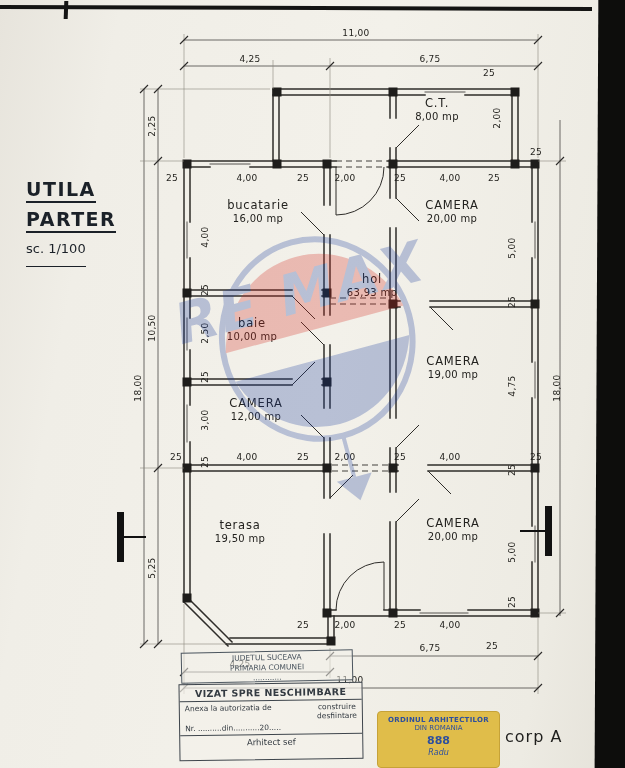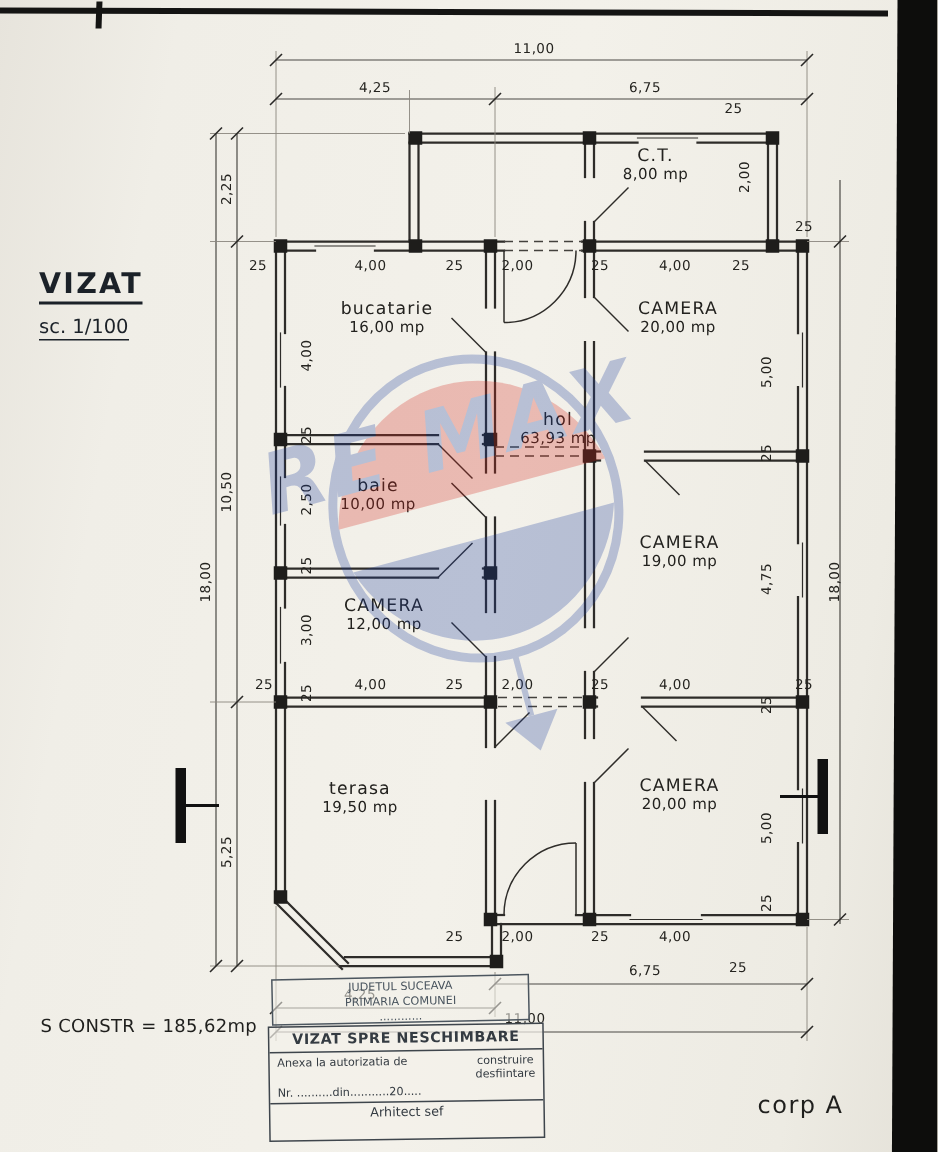--- a/index.html
+++ b/index.html
@@ -8,21 +8,21 @@
     background:linear-gradient(100deg,#e7e4dc 0%,#f0eee7 16%,#f3f1ea 52%,#edebe3 86%,#e4e1d8 100%);
     font-family:"DejaVu Sans",sans-serif;color:#2b2a28}
   svg.plan{position:absolute;left:0;top:0;z-index:10}
   .labels-layer{position:absolute;left:0;top:0;width:625px;height:768px;z-index:20}
   .dim{position:absolute;font-size:9px;letter-spacing:.3px;white-space:nowrap;color:#24231f}
   .room-label{position:absolute;text-align:center;transform:translateX(-50%);color:#23221f;white-space:nowrap}
   .room-label .rname{font-size:11.5px;letter-spacing:.8px}
   .room-label .rarea{font-size:10px;margin-top:1px;letter-spacing:.3px}
   .title-block{position:absolute;left:26px;top:178px;z-index:20;color:#1b2128}
   .title-block .tline{font-size:19px;font-weight:bold;letter-spacing:1.5px;border-bottom:2px solid #1b2128;display:table;margin-bottom:5px;padding-bottom:1px}
-  .title-block .tscale{font-size:13px;margin-top:8px;border-bottom:1.5px solid #1b2128;display:table;padding-bottom:0}
+  .title-block .tscale{font-size:13px;margin-top:8px;border-bottom:1.5px solid #1b2128;display:table;padding-bottom:10px}
   .summary{position:absolute;left:27px;top:672px;z-index:20;font-size:12px;line-height:25px;color:#1f1f1d;letter-spacing:.2px}
   .stamp-authority{position:absolute;left:181px;top:651px;width:172px;height:31px;z-index:30;
     border:1px solid #4c565f;color:#49545e;font-size:7.5px;text-align:center;line-height:10px;
     transform:rotate(-1.2deg);padding-top:1px;background:rgba(243,241,234,.55)}
   .stamp-vizat{position:absolute;left:179px;top:683px;width:184px;height:77px;z-index:31;
     border:1.5px solid #3e454c;color:#343b42;transform:rotate(-0.8deg);background:rgba(243,241,234,.7)}
   .stamp-vizat .vtitle{font-size:9.5px;font-weight:bold;text-align:center;letter-spacing:.4px;
     border-bottom:1px solid #3e454c;padding:3px 0 2px}
   .stamp-vizat .vrow{display:flex;justify-content:space-between;padding:2px 5px 0;font-size:7.5px}
   .stamp-vizat .vopts{text-align:center;line-height:9px}
@@ -339,26 +339,26 @@
         <div class="rname">terasa</div>
         <div class="rarea">19,50 mp</div>
       </div>
       <div class="room-label" style="left: 453px; top: 516px;">
         <div class="rname">CAMERA</div>
         <div class="rarea">20,00 mp</div>
       </div>
     </div>
 
   <div class="title-block">
-    <div class="tline">VIZAT</div>
+    <div class="tline">UTILA</div>
+    <div class="tline">PARTER</div>
     <div class="tscale">sc. 1/100</div>
   </div>
 
   <div class="summary">
-    <div>S CONSTR = 185,62mp</div>
   </div>
 
   <div class="stamp-authority">
     <div>JUDETUL SUCEAVA</div>
     <div>PRIMARIA COMUNEI</div>
     <div>............</div>
   </div>
 
   <div class="stamp-vizat">
     <div class="vtitle">VIZAT SPRE NESCHIMBARE</div>
@@ -366,20 +366,26 @@
       <span>Anexa la autorizatia de</span>
       <span class="vopts">
         <span>construire</span><br>
         <span>desfiintare</span>
       </span>
     </div>
     <div class="vnr">Nr. ..........din...........20.....</div>
     <div class="vsig">Arhitect sef</div>
   </div>
 
+  <div class="stamp-oar">
+    <div class="o1">ORDINUL ARHITECTILOR</div>
+    <div class="o2">DIN ROMANIA</div>
+    <div class="onum">888</div>
+    <div class="oname">Radu</div>
+  </div>
 
   <div class="corp">corp A</div>
 
   <div class="watermark">
     <svg class="wm-balloon" width="230" height="300" viewBox="0 0 230 300">
       <ellipse cx="115" cy="105" rx="95" ry="100" fill="none" stroke="#1d3e9e" stroke-width="6"></ellipse>
       <path d="M 23 95 A 95 100 0 0 1 207 95 Z" fill="#d3291f"></path>
       <path d="M 25 125 A 95 100 0 0 0 205 125 Z" fill="#1d3e9e"></path>
       <line x1="115" y1="205" x2="115" y2="248" stroke="#1d3e9e" stroke-width="4"></line>
       <path d="M 97 248 L 115 272 L 133 248 Z" fill="#1d3e9e"></path>

